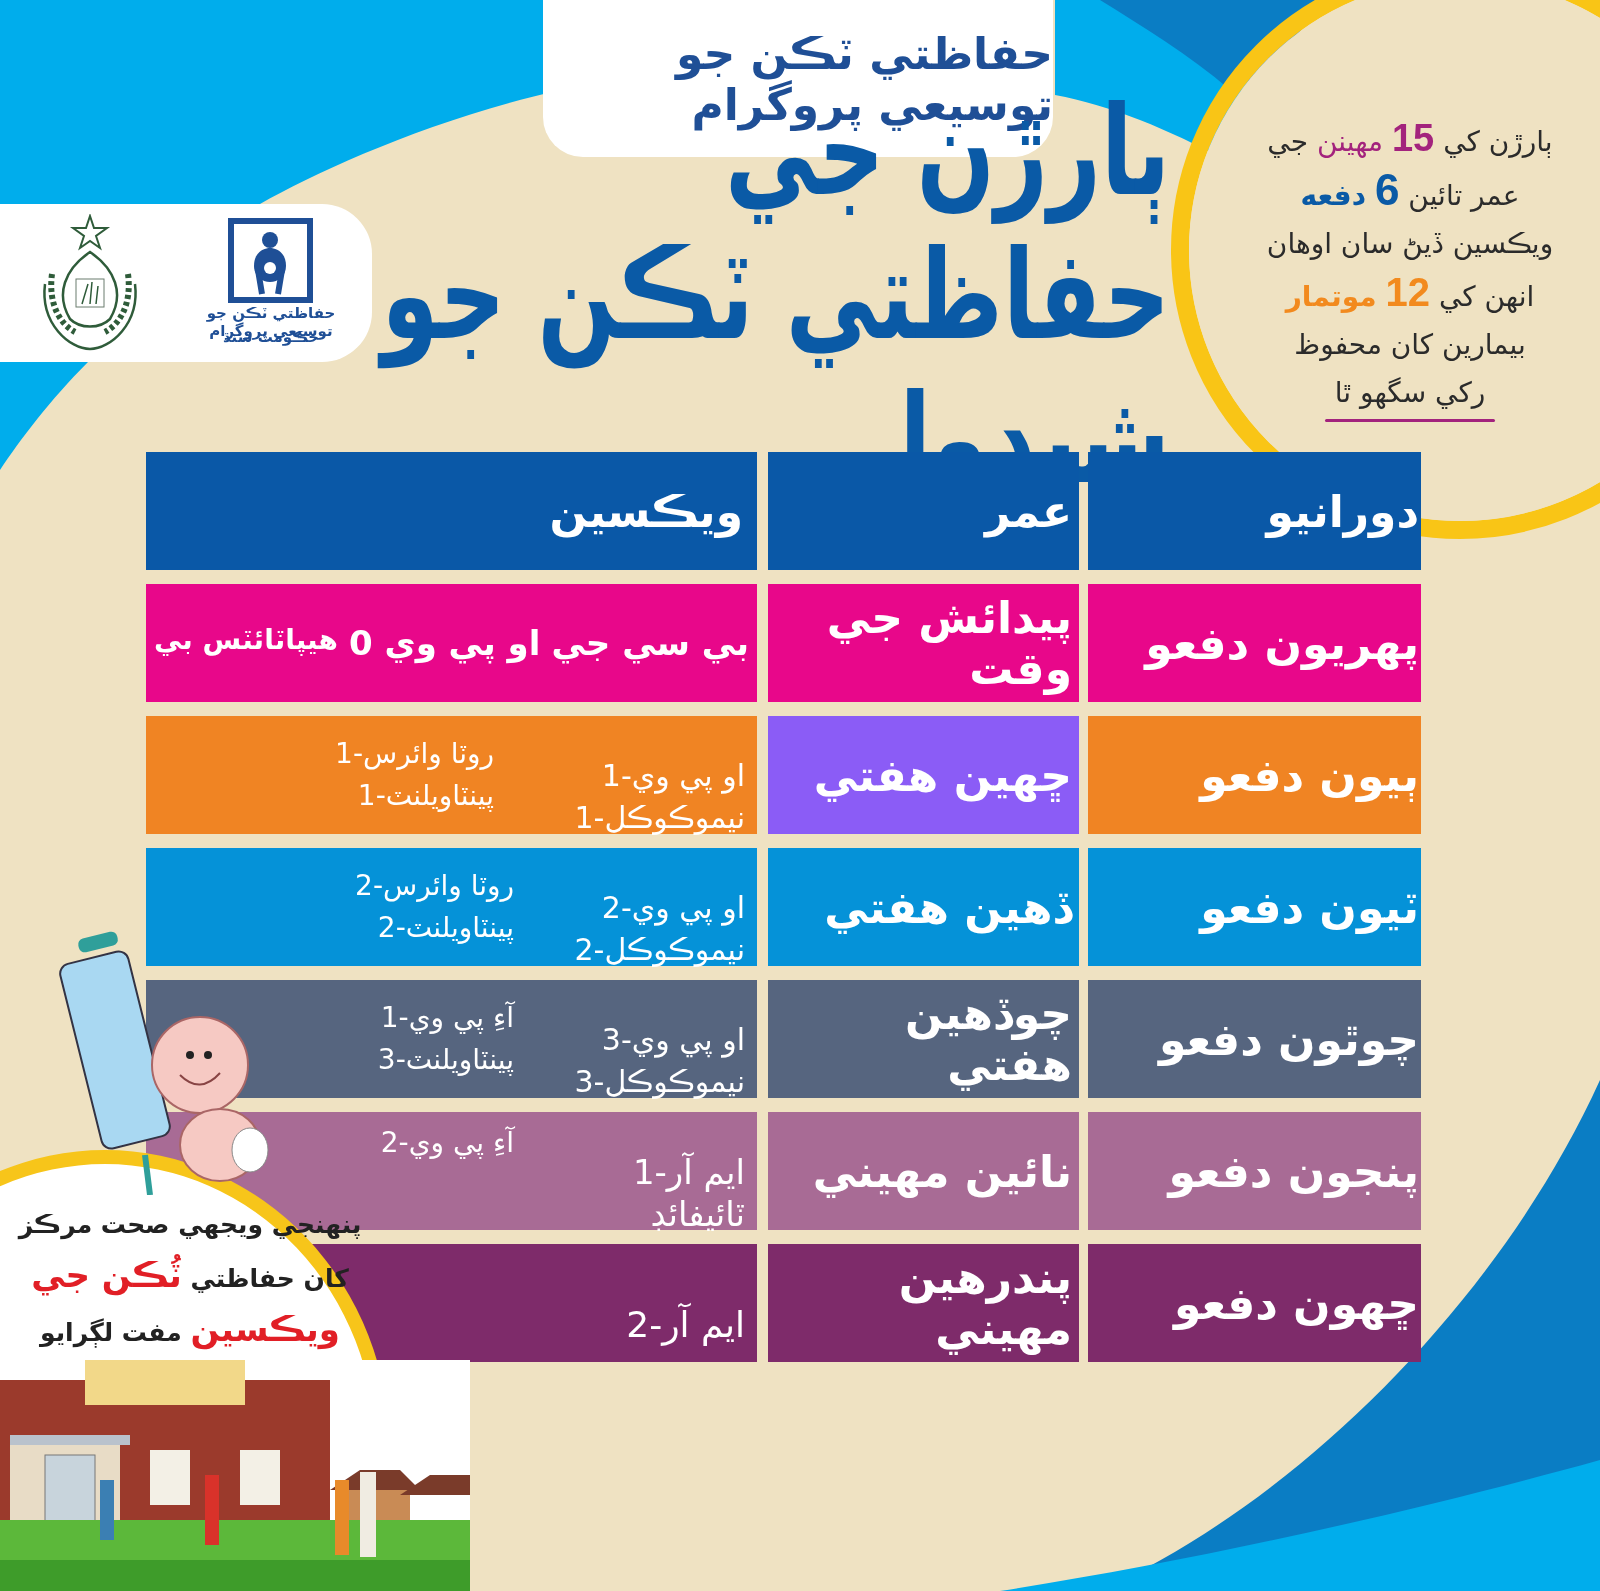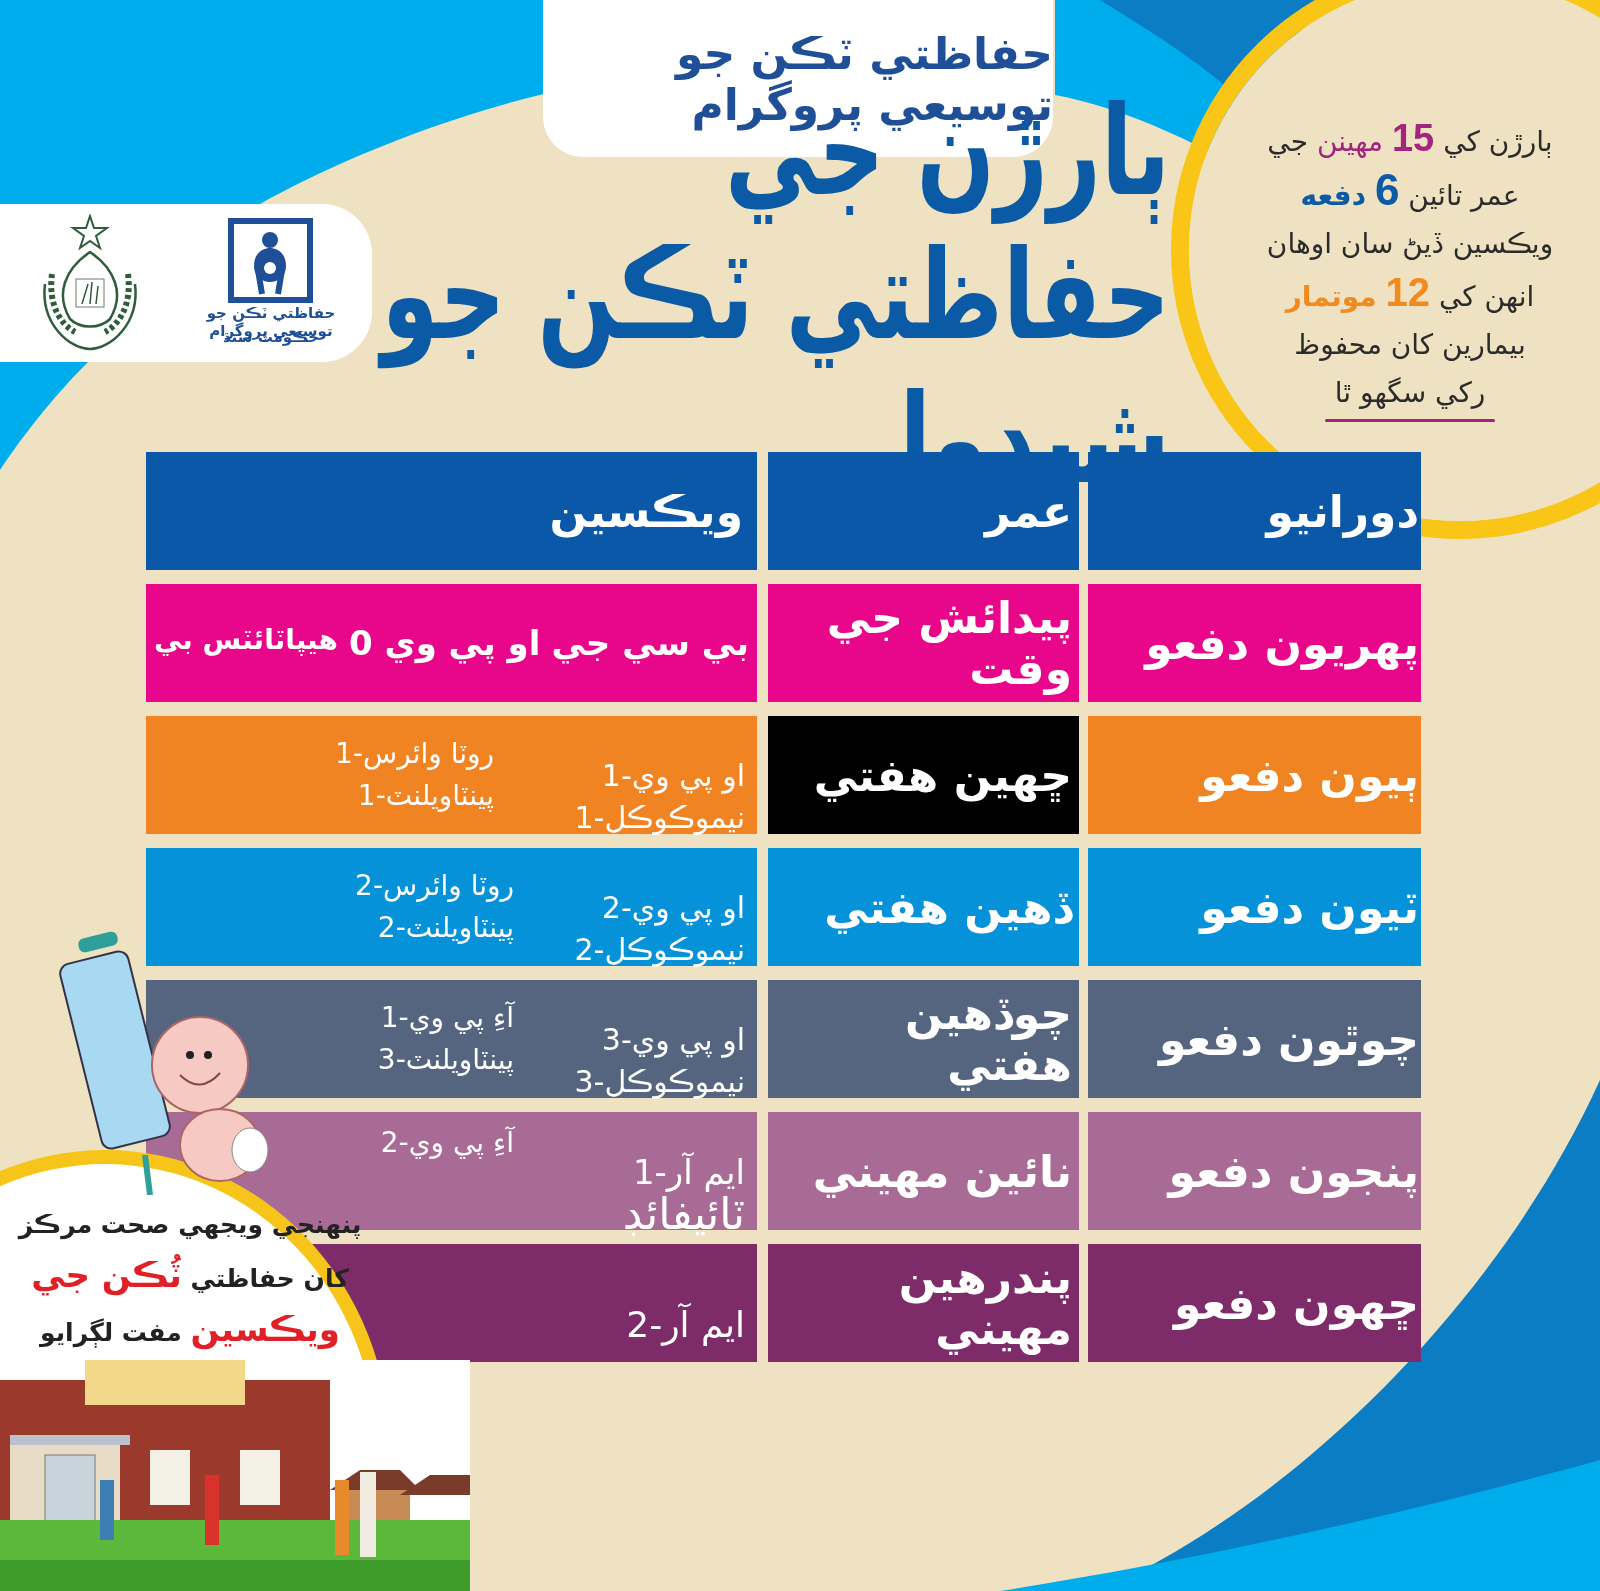--- a/index.html
+++ b/index.html
@@ -149,21 +149,21 @@
     <div class="vrow1">
       <span>بي سي جي</span>
       <span>او پي وي 0</span>
       <span style="font-size:28px">هيپاٽائٽس بي</span>
     </div>
   </div>
 
   <div class="cell c-dose big" style="top:264px;height:118px;background:#f08423">
       <span>ٻيون دفعو</span>
     </div>
-  <div class="cell c-age big" style="top:264px;height:118px;background:#000000">
+  <div class="cell c-age big" style="top:264px;height:118px;background:#8b5cf6">
       <span>ڇهين هفتي</span>
     </div>
   <div class="cell c-vac" style="top:264px;height:118px;background:#f08423">
     <div class="vacwrap">
       <div class="vcol first">
           <span>او پي وي-1</span>
           <span>نيموڪوڪل-1</span>
         </div>
       <div class="vcol" style="margin-right:56px">
           <span>روٽا وائرس-1</span>
@@ -213,21 +213,21 @@
   <div class="cell c-dose big" style="top:660px;height:118px;background:#a86b95">
       <span>پنجون دفعو</span>
     </div>
   <div class="cell c-age big" style="top:660px;height:118px;background:#a86b95">
       <span>نائين مهيني</span>
     </div>
   <div class="cell c-vac" style="top:660px;height:118px;background:#a86b95">
     <div class="vacwrap">
       <div class="vcol first">
           <span style="font-size:34px">ايم آر-1</span>
-          <span style="font-size:44px">ٽائيفائڊ</span>
+          <span style="font-size:34px">ٽائيفائڊ</span>
         </div>
       <div class="vcol" style="margin-right:36px;align-self:flex-start;padding-top:10px">
           <span>آءِ پي وي-2</span>
         </div>
     </div>
   </div>
 
   <div class="cell c-dose big" style="top:792px;height:118px;background:#7e2b6a">
       <span>ڇهون دفعو</span>
     </div>

